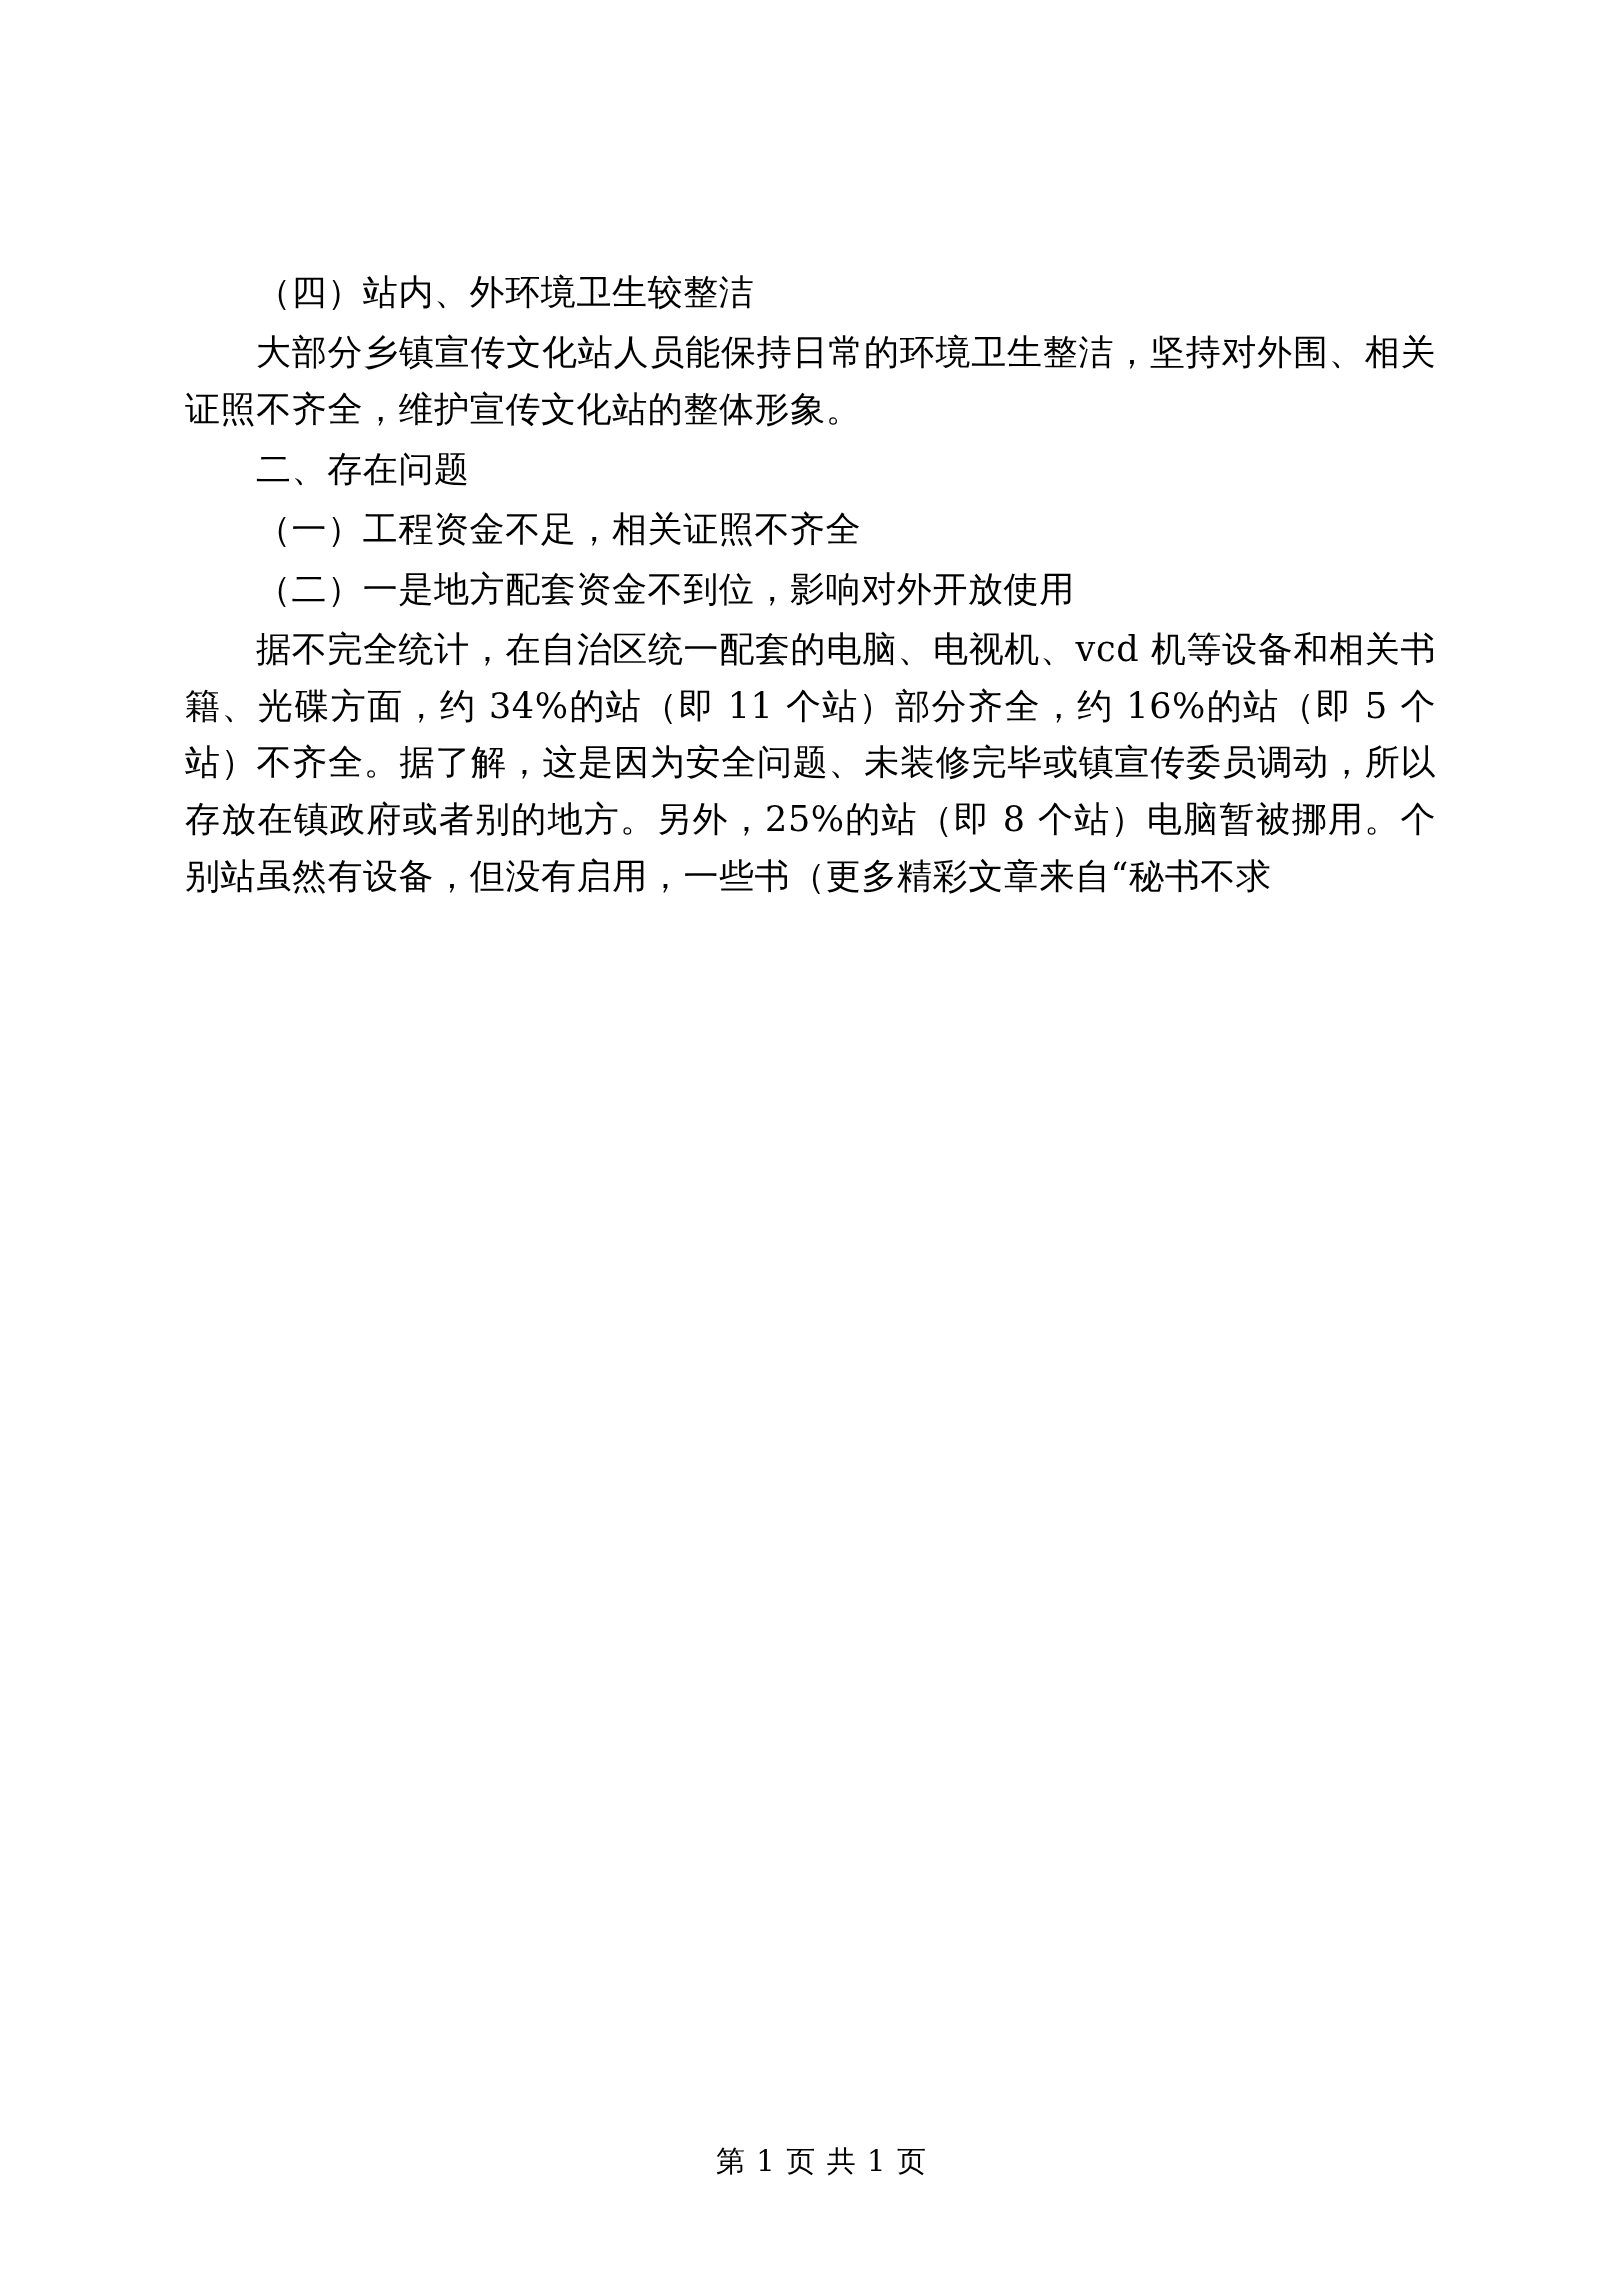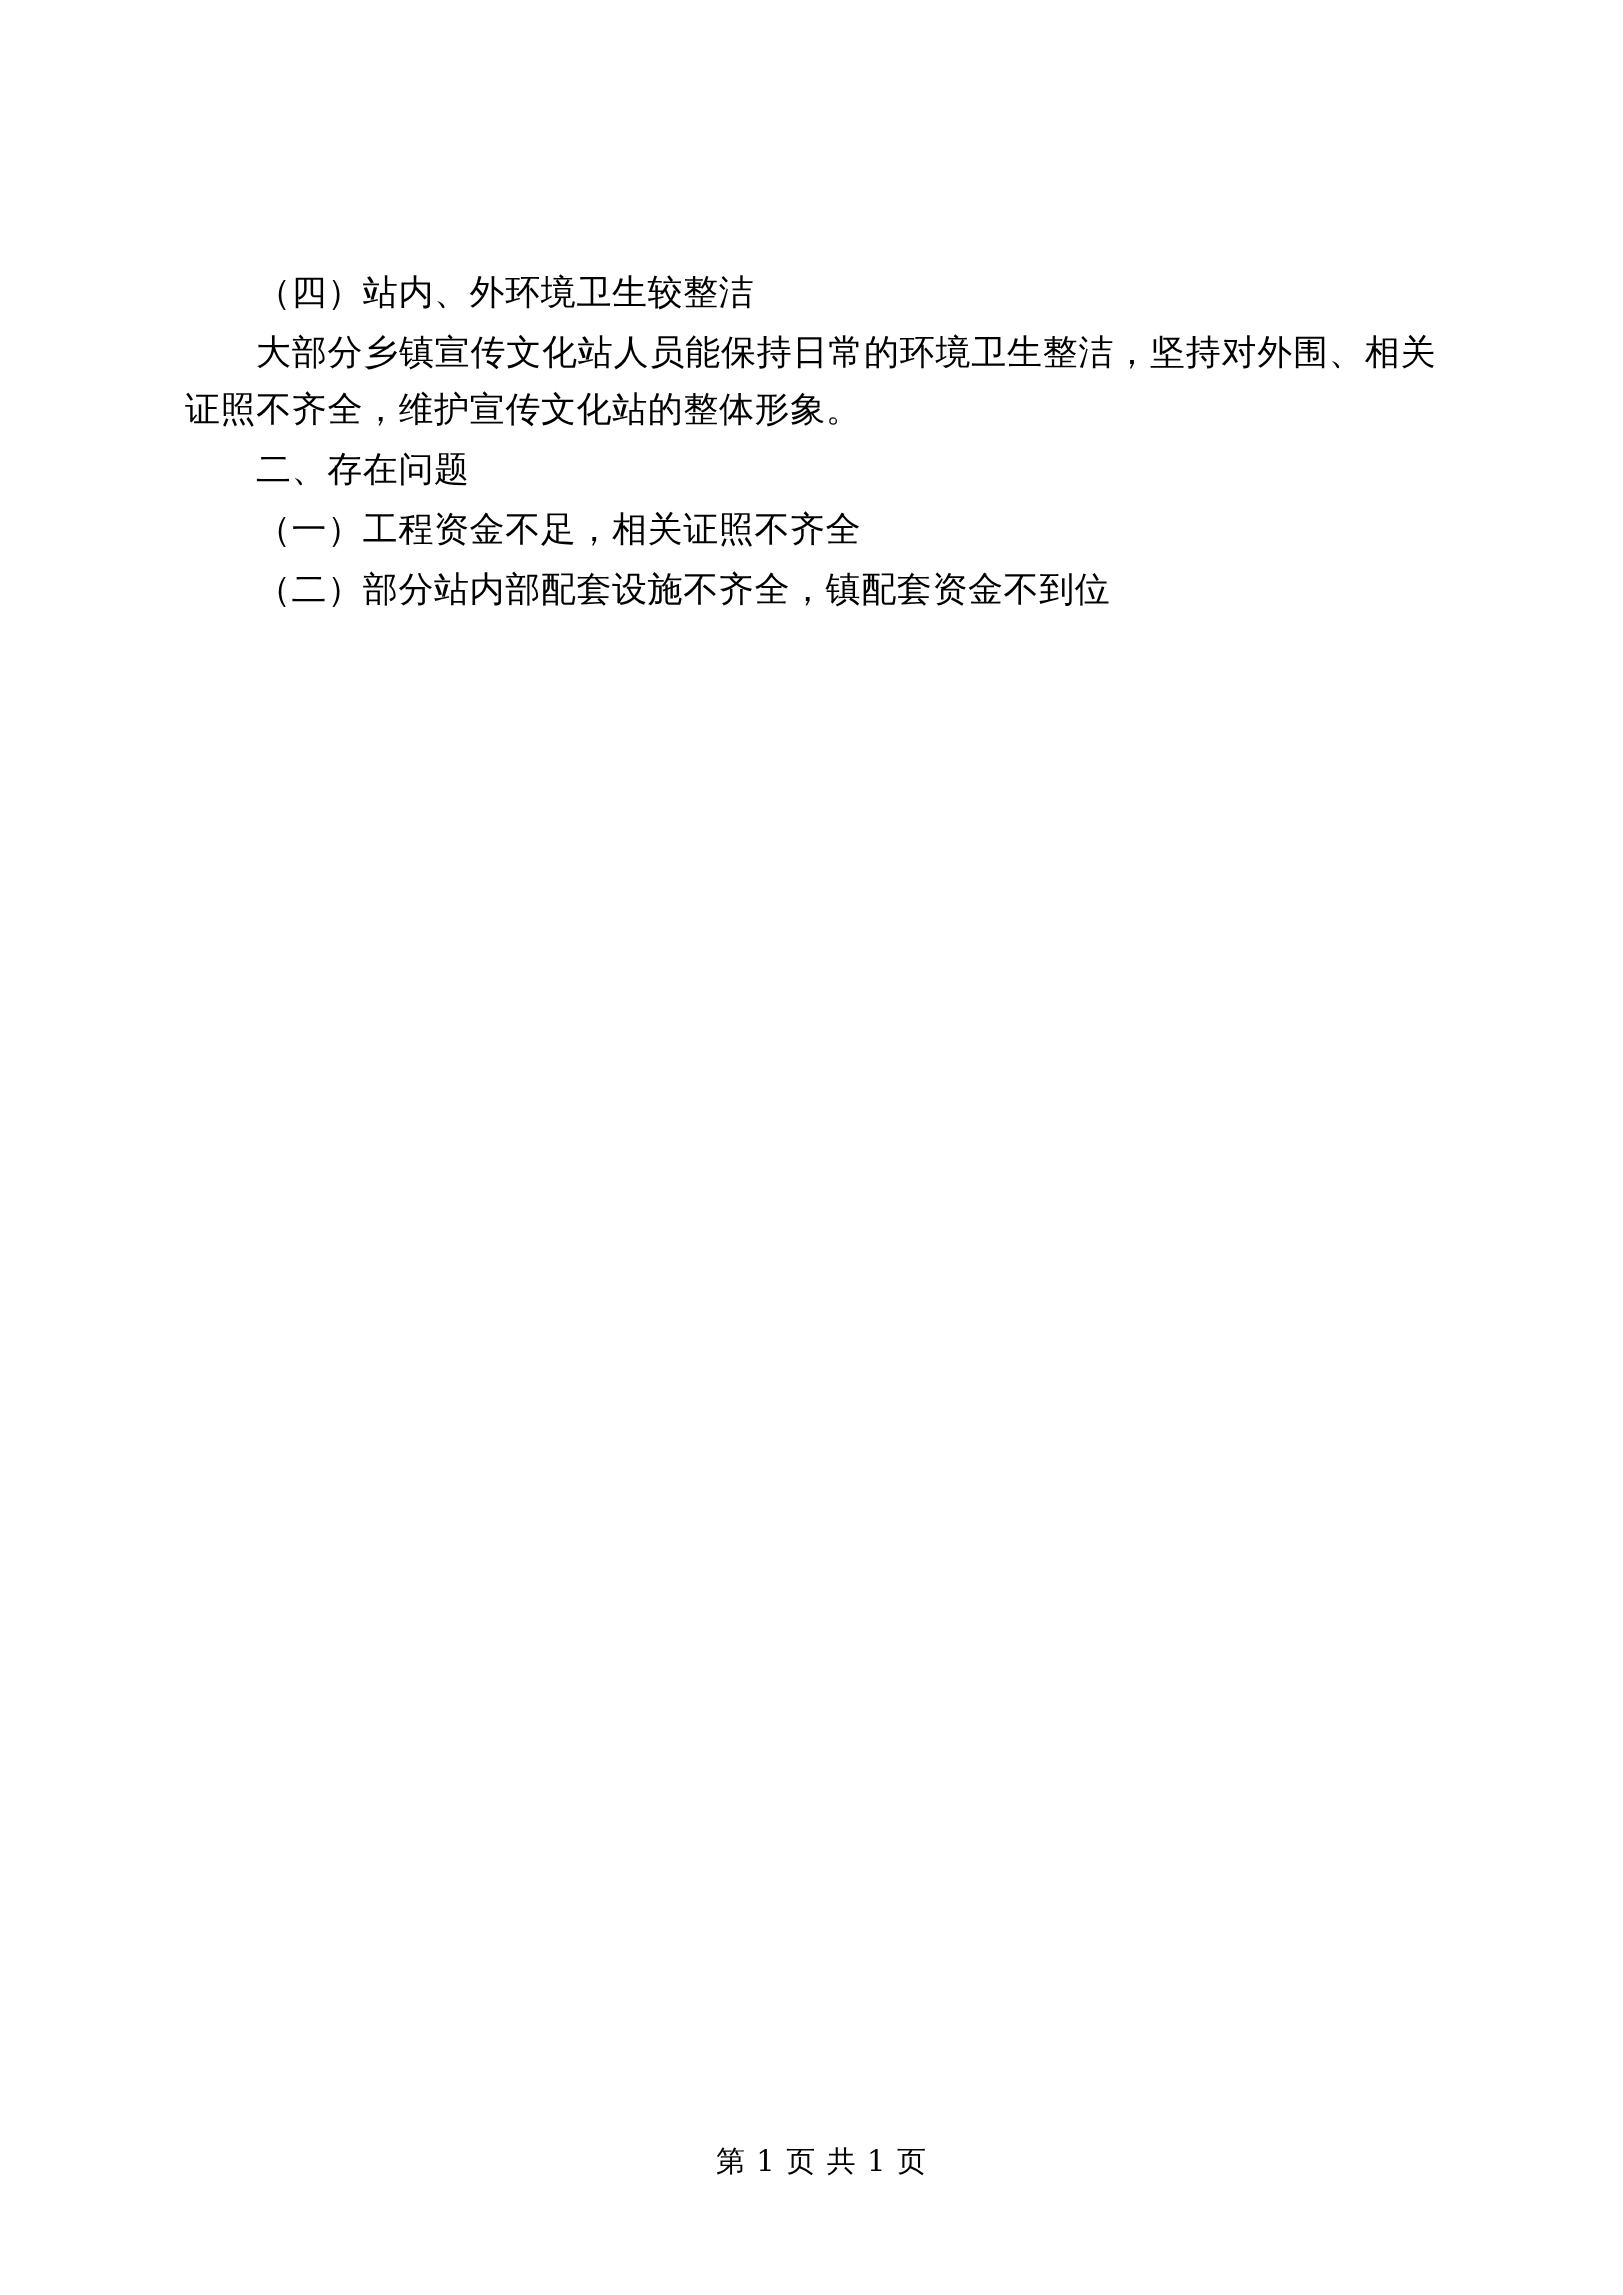--- a/index.html
+++ b/index.html
@@ -54,19 +54,20 @@
 </head>
 <body>
 
 <div class="page">
 
   <div class="content">
     <p class="para indent">（四）站内、外环境卫生较整洁</p>
     <p class="para indent">大部分乡镇宣传文化站人员能保持日常的环境卫生整洁，坚持对外围、相关证照不齐全，维护宣传文化站的整体形象。</p>
     <p class="para indent">二、存在问题</p>
     <p class="para indent">（一）工程资金不足，相关证照不齐全</p>
-    <p class="para indent">（二）部分站内部配套设施不齐全，镇配套资金不到位</p>
+    <p class="para indent">（二）一是地方配套资金不到位，影响对外开放使用</p>
+    <p class="para indent">据不完全统计，在自治区统一配套的电脑、电视机、vcd 机等设备和相关书籍、光碟方面，约 34%的站（即 11 个站）部分齐全，约 16%的站（即 5 个站）不齐全。据了解，这是因为安全问题、未装修完毕或镇宣传委员调动，所以存放在镇政府或者别的地方。另外，25%的站（即 8 个站）电脑暂被挪用。个别站虽然有设备，但没有启用，一些书（更多精彩文章来自“秘书不求</p>
   </div>
 
   <div class="footer">第 1 页  共 1 页</div>
 
 </div>
 
 
 </body></html>

